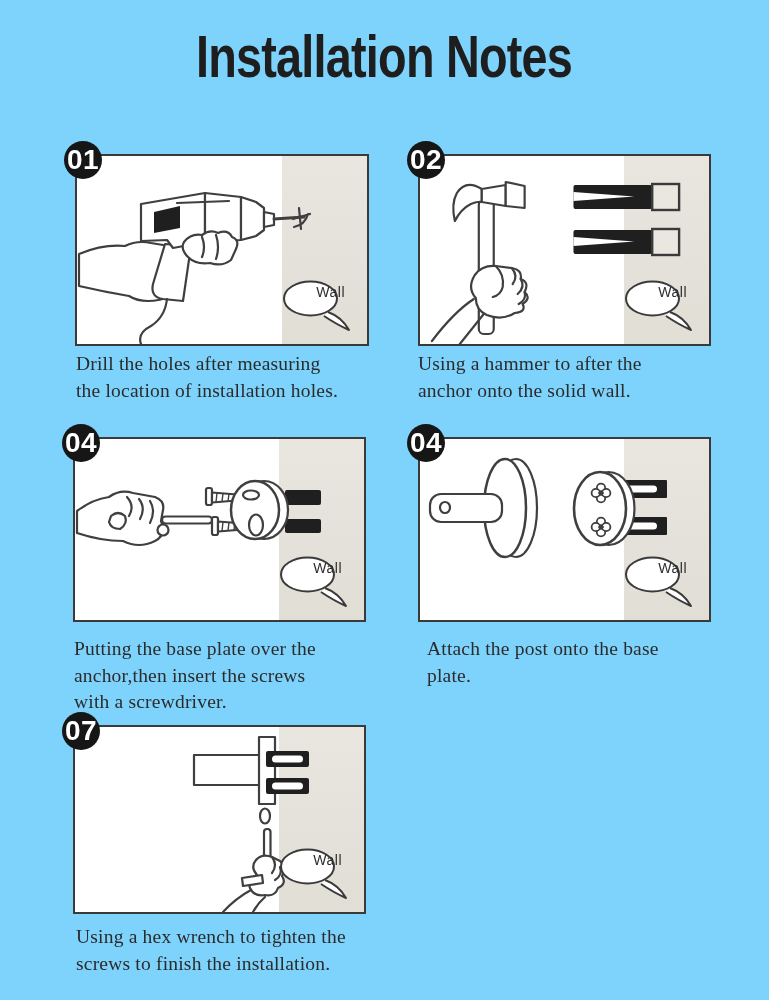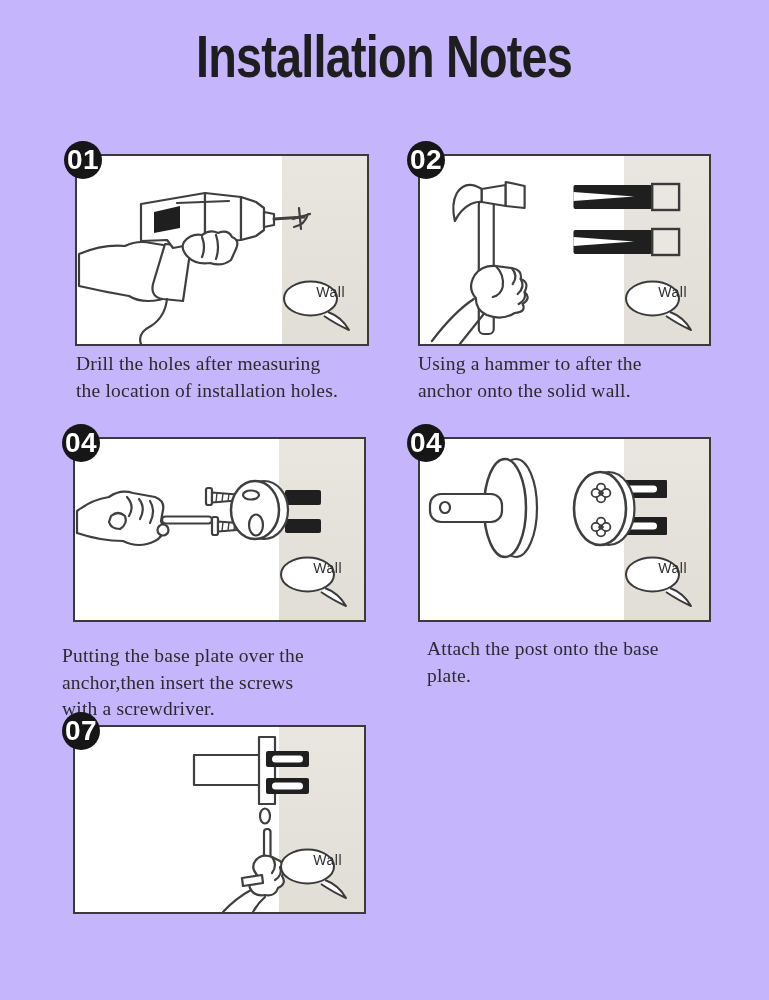--- a/index.html
+++ b/index.html
@@ -1,17 +1,17 @@
 <!DOCTYPE html>
 <html><head>
 <meta charset="utf-8">
 <style>
   html,body { margin:0; padding:0; background:#ffffff; }
   .page {
-    position:relative; width:769px; height:1000px; background:#c4b5fd;
+    position:relative; width:769px; height:1000px; background:#7dd3fc;
     font-family:"Liberation Sans", sans-serif; overflow:hidden;
   }
   
   .title { position:absolute; top:22px; left:0; width:769px; text-align:center; }
   .title span {
     display:inline-block; font-size:60px; font-weight:bold; color:#1e1e1e;
     transform:scaleX(0.78); white-space:nowrap; letter-spacing:-1px;
   }
   
   .step-box { position:absolute; border:2px solid #3a3a3a; background:#fff; }
@@ -41,21 +41,21 @@
   .bubble { position:absolute; right:13px; bottom:11px; width:72px; height:54px; z-index:2; }
   .bubble svg { position:absolute; left:0; top:0; }
   .bubble .bubble-text {
     position:absolute; left:0; top:5px; width:57px; text-align:right;
     font-size:14px; color:#2e2e2e; letter-spacing:0.5px;padding-left:6px;
   }
   
   .caption { position:absolute; font-size:19.5px; line-height:26.5px; color:#2b2b2b; letter-spacing:0.2px;font-family:Liberation Serif, serif; }
   #cap1 { left:76px;  top:351px; }
   #cap2 { left:418px; top:351px; }
-  #cap3 { left:62px;  top:636px;margin-top:7px; }
+  #cap3 { left:74px;  top:636px; }
   #cap4 { left:427px; top:636px; }
   #cap5 { left:76px;  top:924px; }
 </style>
 </head>
 <body>
 
 <div class="page">
 
   <div class="title">
     <span>Installation Notes</span>
@@ -255,14 +255,18 @@
       <svg width="72" height="54" viewBox="0 0 72 54">
         <path d="M46,33 C57,37 63,44 67,51 C58,47 48,41 42,37" fill="#ffffff" stroke="#3a3a3a" stroke-width="2" stroke-linejoin="round"></path>
         <ellipse cx="28.5" cy="19.5" rx="26.5" ry="17" fill="#ffffff" stroke="#3a3a3a" stroke-width="2"></ellipse>
       </svg>
       <div class="bubble-text">Wall</div>
     </div>
     <div class="badge">
       <span>07</span>
     </div>
   </div>
+  <div class="caption" id="cap5">
+    <div>Using a hex wrench to tighten the</div>
+    <div>screws to finish the installation.</div>
+  </div>
 
 </div>
 
 </body></html>

